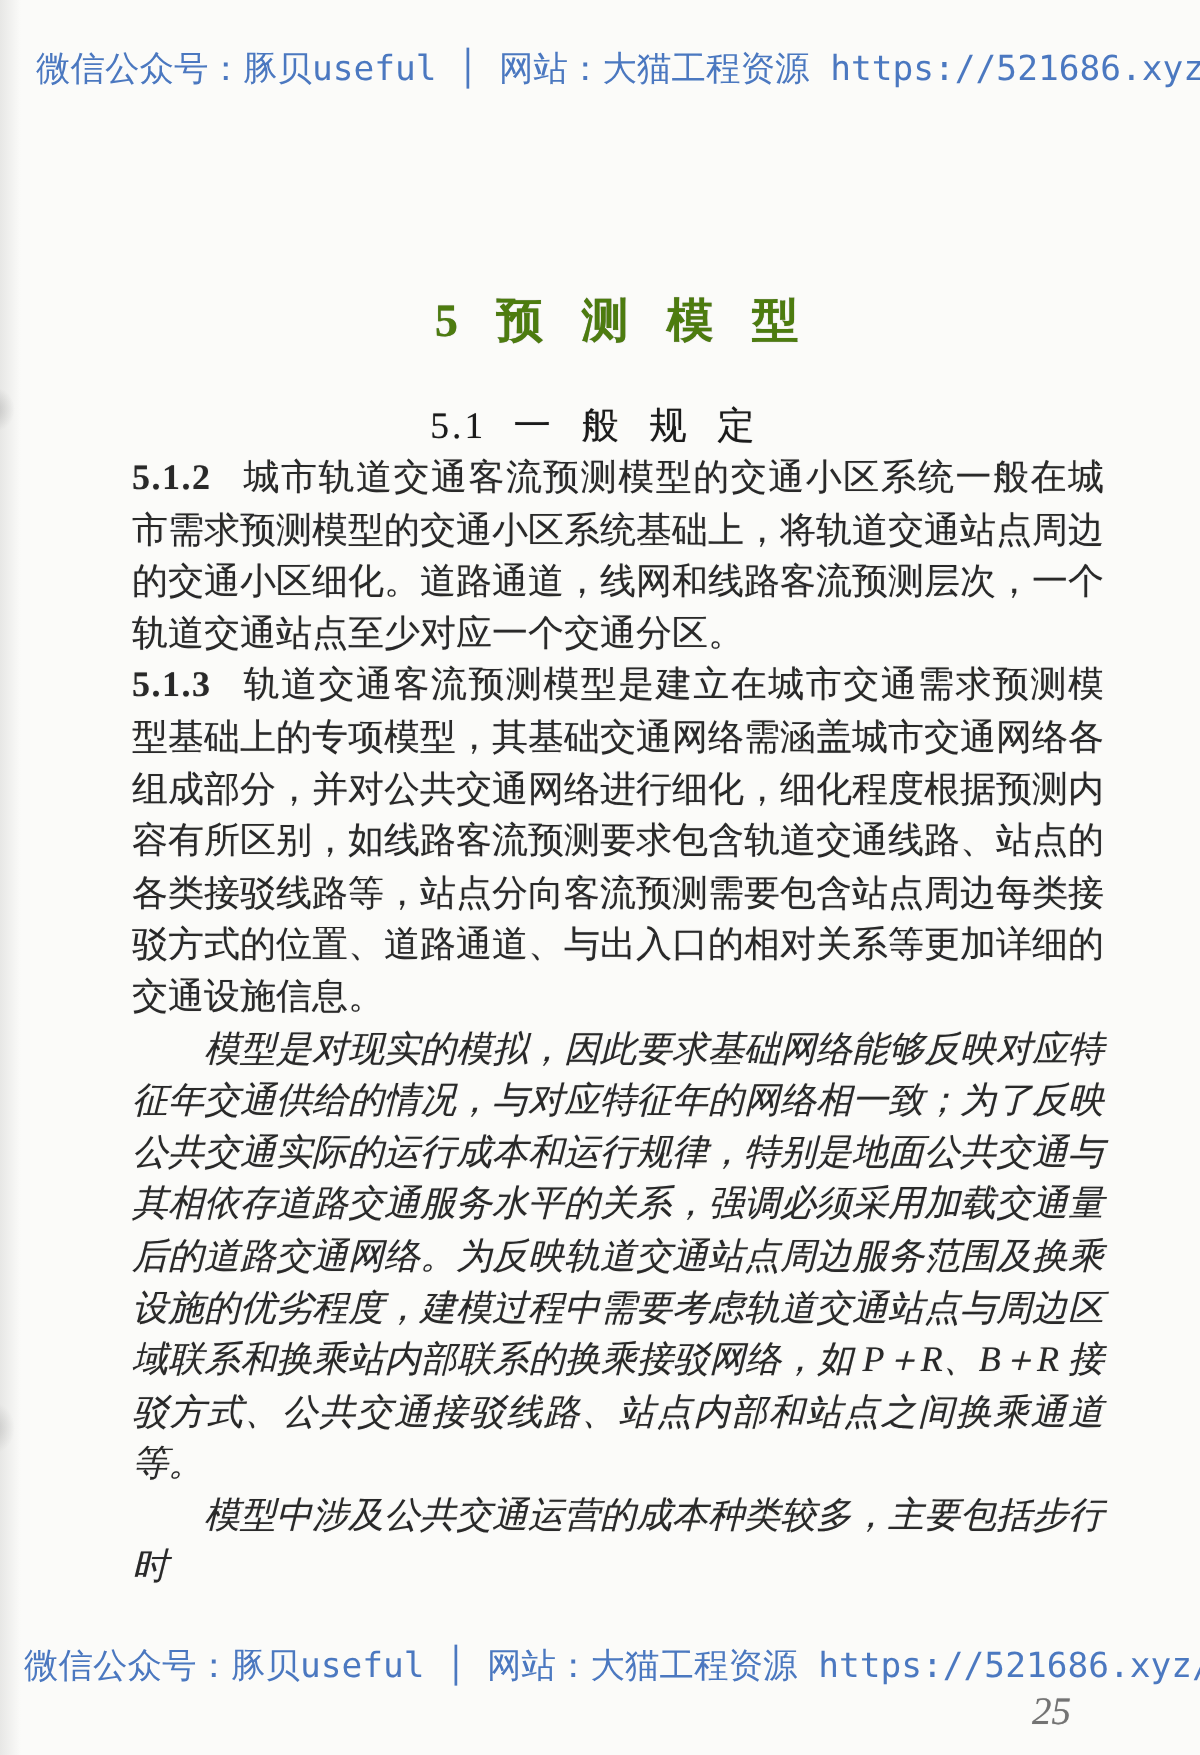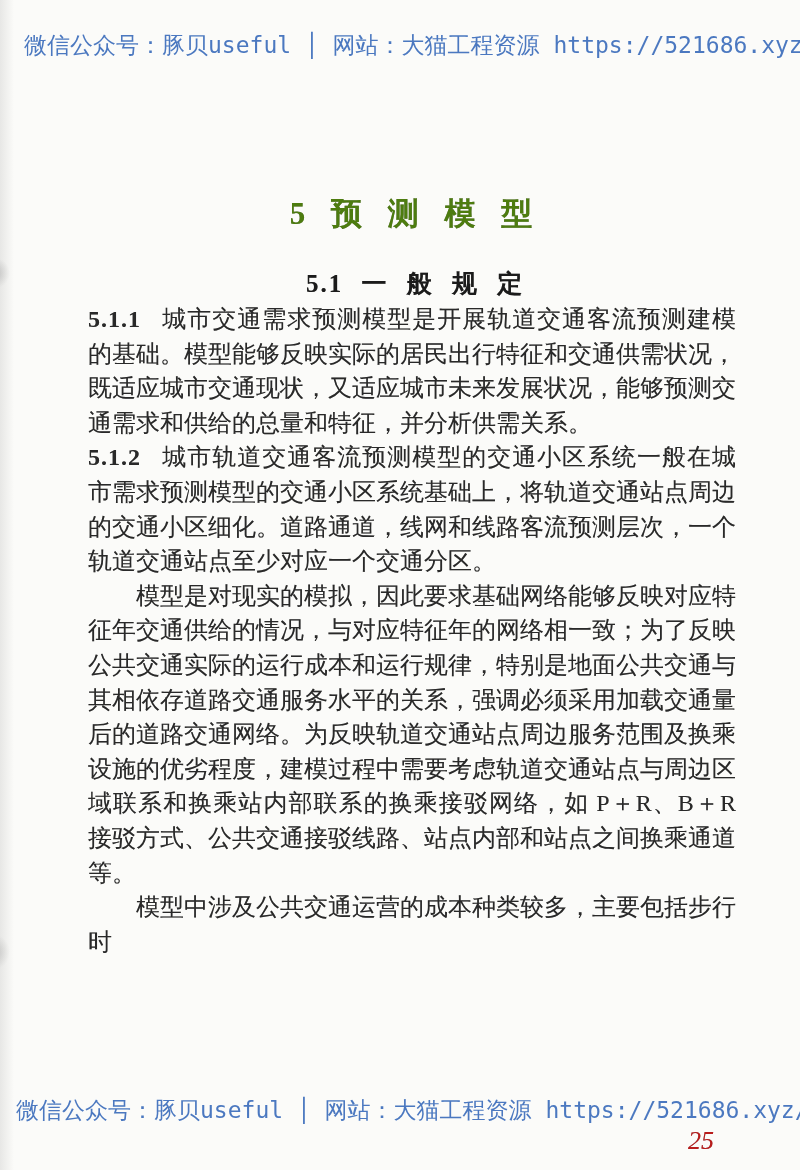--- a/index.html
+++ b/index.html
@@ -41,64 +41,64 @@
   .wm-bottom { top: 1095px; left: 16px; }
   .chapter-title {
     position: absolute; top: 172px; left: 88px; width: 648px;
     text-align: center;
     font-size: 31px; font-weight: bold; color: #4d7c0f;
     word-spacing: 14px; letter-spacing: 2px;
     text-shadow: 0 0 0.5px rgba(30,30,30,0.5);
     z-index: 1;
   }
   .section-title {
-    position: absolute; top: 246px; left: 91px; width: 648px;
+    position: absolute; top: 246px; left: 72px; width: 648px;
     text-align: center;
-    font-size: 25px; font-weight: bold; color: #1b1b1b;
+    font-size: 25px; font-weight: normal; color: #1b1b1b;
     word-spacing: 10px; letter-spacing: 2px;
     text-shadow: 0 0 0.5px rgba(30,30,30,0.5);
     z-index: 1;
   }
   .body-text {
     position: absolute; top: 302px; left: 88px; width: 648px;
     font-size: 24px; line-height: 34.6px;
     text-align: justify;
     color: #292929;
     text-shadow: 0 0 0.6px rgba(40,40,40,0.35);
     z-index: 1;
   }
   .body-text p { margin: 0; }
   .clause-num { font-weight: bold; margin-right: 0.85em; letter-spacing: 1px; }
-  .indent { text-indent: 2em; }
+  .indent { text-indent: 2em; font-style: italic; }
   .page-number {
     position: absolute; top: 1126px; left: 688px;
-    font-size: 26px; font-style: italic; color: #b91c1c;
+    font-size: 26px; font-style: italic; color: #737373;
     text-shadow: 0 0 0.5px rgba(40,40,40,0.4);
     z-index: 1;
   }
 </style>
 </head>
 <body>
 
 <div class="scan-edge-left"></div>
 <div class="scan-smudge-a"></div>
 <div class="scan-smudge-b"></div>
 
 <div class="watermark wm-top">微信公众号：豚贝useful │ 网站：大猫工程资源 https://521686.xyz/</div>
 
 <h1 class="chapter-title">5 预 测 模 型</h1>
 
 <h2 class="section-title">5.1 一 般 规 定</h2>
 
 <div class="body-text">
-  <p class="clause">
-      <span class="clause-num">5.1.1</span><span>城市交通需求预测模型是开展轨道交通客流预测建模的基础。模型能够反映实际的居民出行特征和交通供需状况，既适应城市交通现状，又适应城市未来发展状况，能够预测交通需求和供给的总量和特征，并分析供需关系。</span>
+    <p class="clause">
+      <span class="clause-num">5.1.2</span><span>城市轨道交通客流预测模型的交通小区系统一般在城市需求预测模型的交通小区系统基础上，将轨道交通站点周边的交通小区细化。道路通道，线网和线路客流预测层次，一个轨道交通站点至少对应一个交通分区。</span>
     </p>
     <p class="clause">
-      <span class="clause-num">5.1.2</span><span>城市轨道交通客流预测模型的交通小区系统一般在城市需求预测模型的交通小区系统基础上，将轨道交通站点周边的交通小区细化。道路通道，线网和线路客流预测层次，一个轨道交通站点至少对应一个交通分区。</span>
+      <span class="clause-num">5.1.3</span><span>轨道交通客流预测模型是建立在城市交通需求预测模型基础上的专项模型，其基础交通网络需涵盖城市交通网络各组成部分，并对公共交通网络进行细化，细化程度根据预测内容有所区别，如线路客流预测要求包含轨道交通线路、站点的各类接驳线路等，站点分向客流预测需要包含站点周边每类接驳方式的位置、道路通道、与出入口的相对关系等更加详细的交通设施信息。</span>
     </p>
   <p class="indent">模型是对现实的模拟，因此要求基础网络能够反映对应特征年交通供给的情况，与对应特征年的网络相一致；为了反映公共交通实际的运行成本和运行规律，特别是地面公共交通与其相依存道路交通服务水平的关系，强调必须采用加载交通量后的道路交通网络。为反映轨道交通站点周边服务范围及换乘设施的优劣程度，建模过程中需要考虑轨道交通站点与周边区域联系和换乘站内部联系的换乘接驳网络，如 P＋R、B＋R 接驳方式、公共交通接驳线路、站点内部和站点之间换乘通道等。</p>
     <p class="indent">模型中涉及公共交通运营的成本种类较多，主要包括步行时</p>
 </div>
 
 <div class="watermark wm-bottom">微信公众号：豚贝useful │ 网站：大猫工程资源 https://521686.xyz/</div>
 
 <div class="page-number">25</div>
 
 </body></html>

